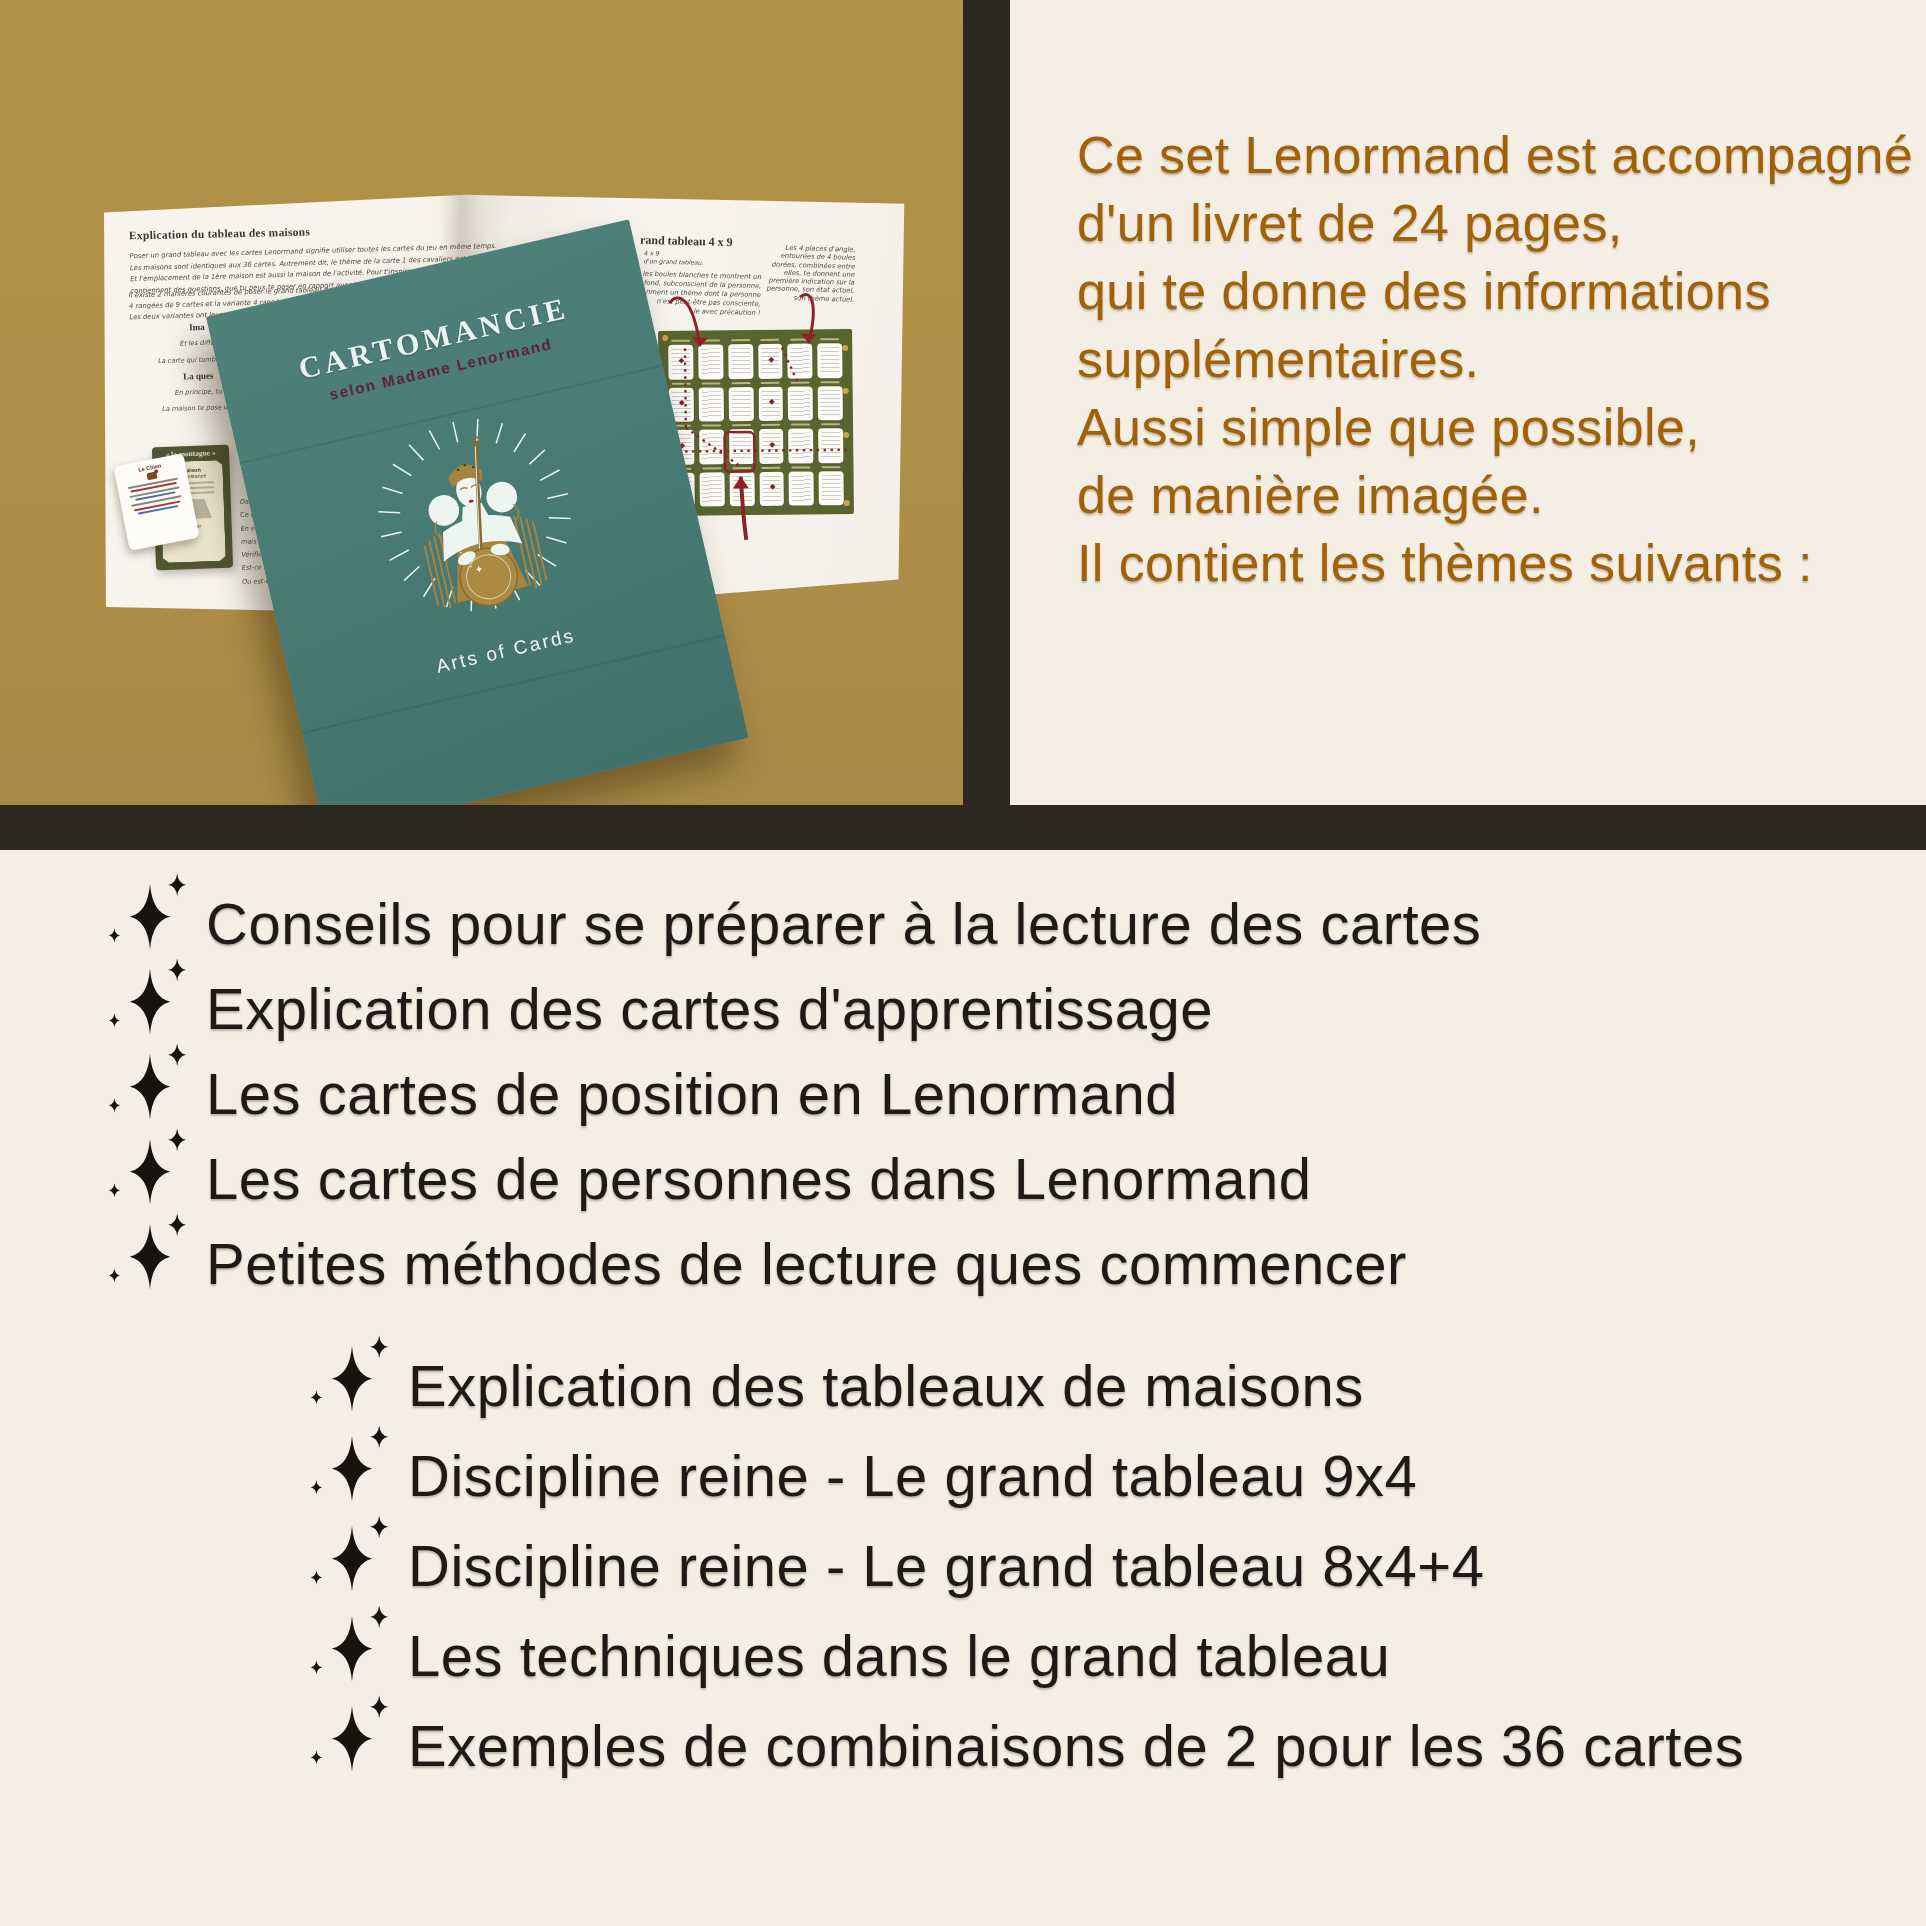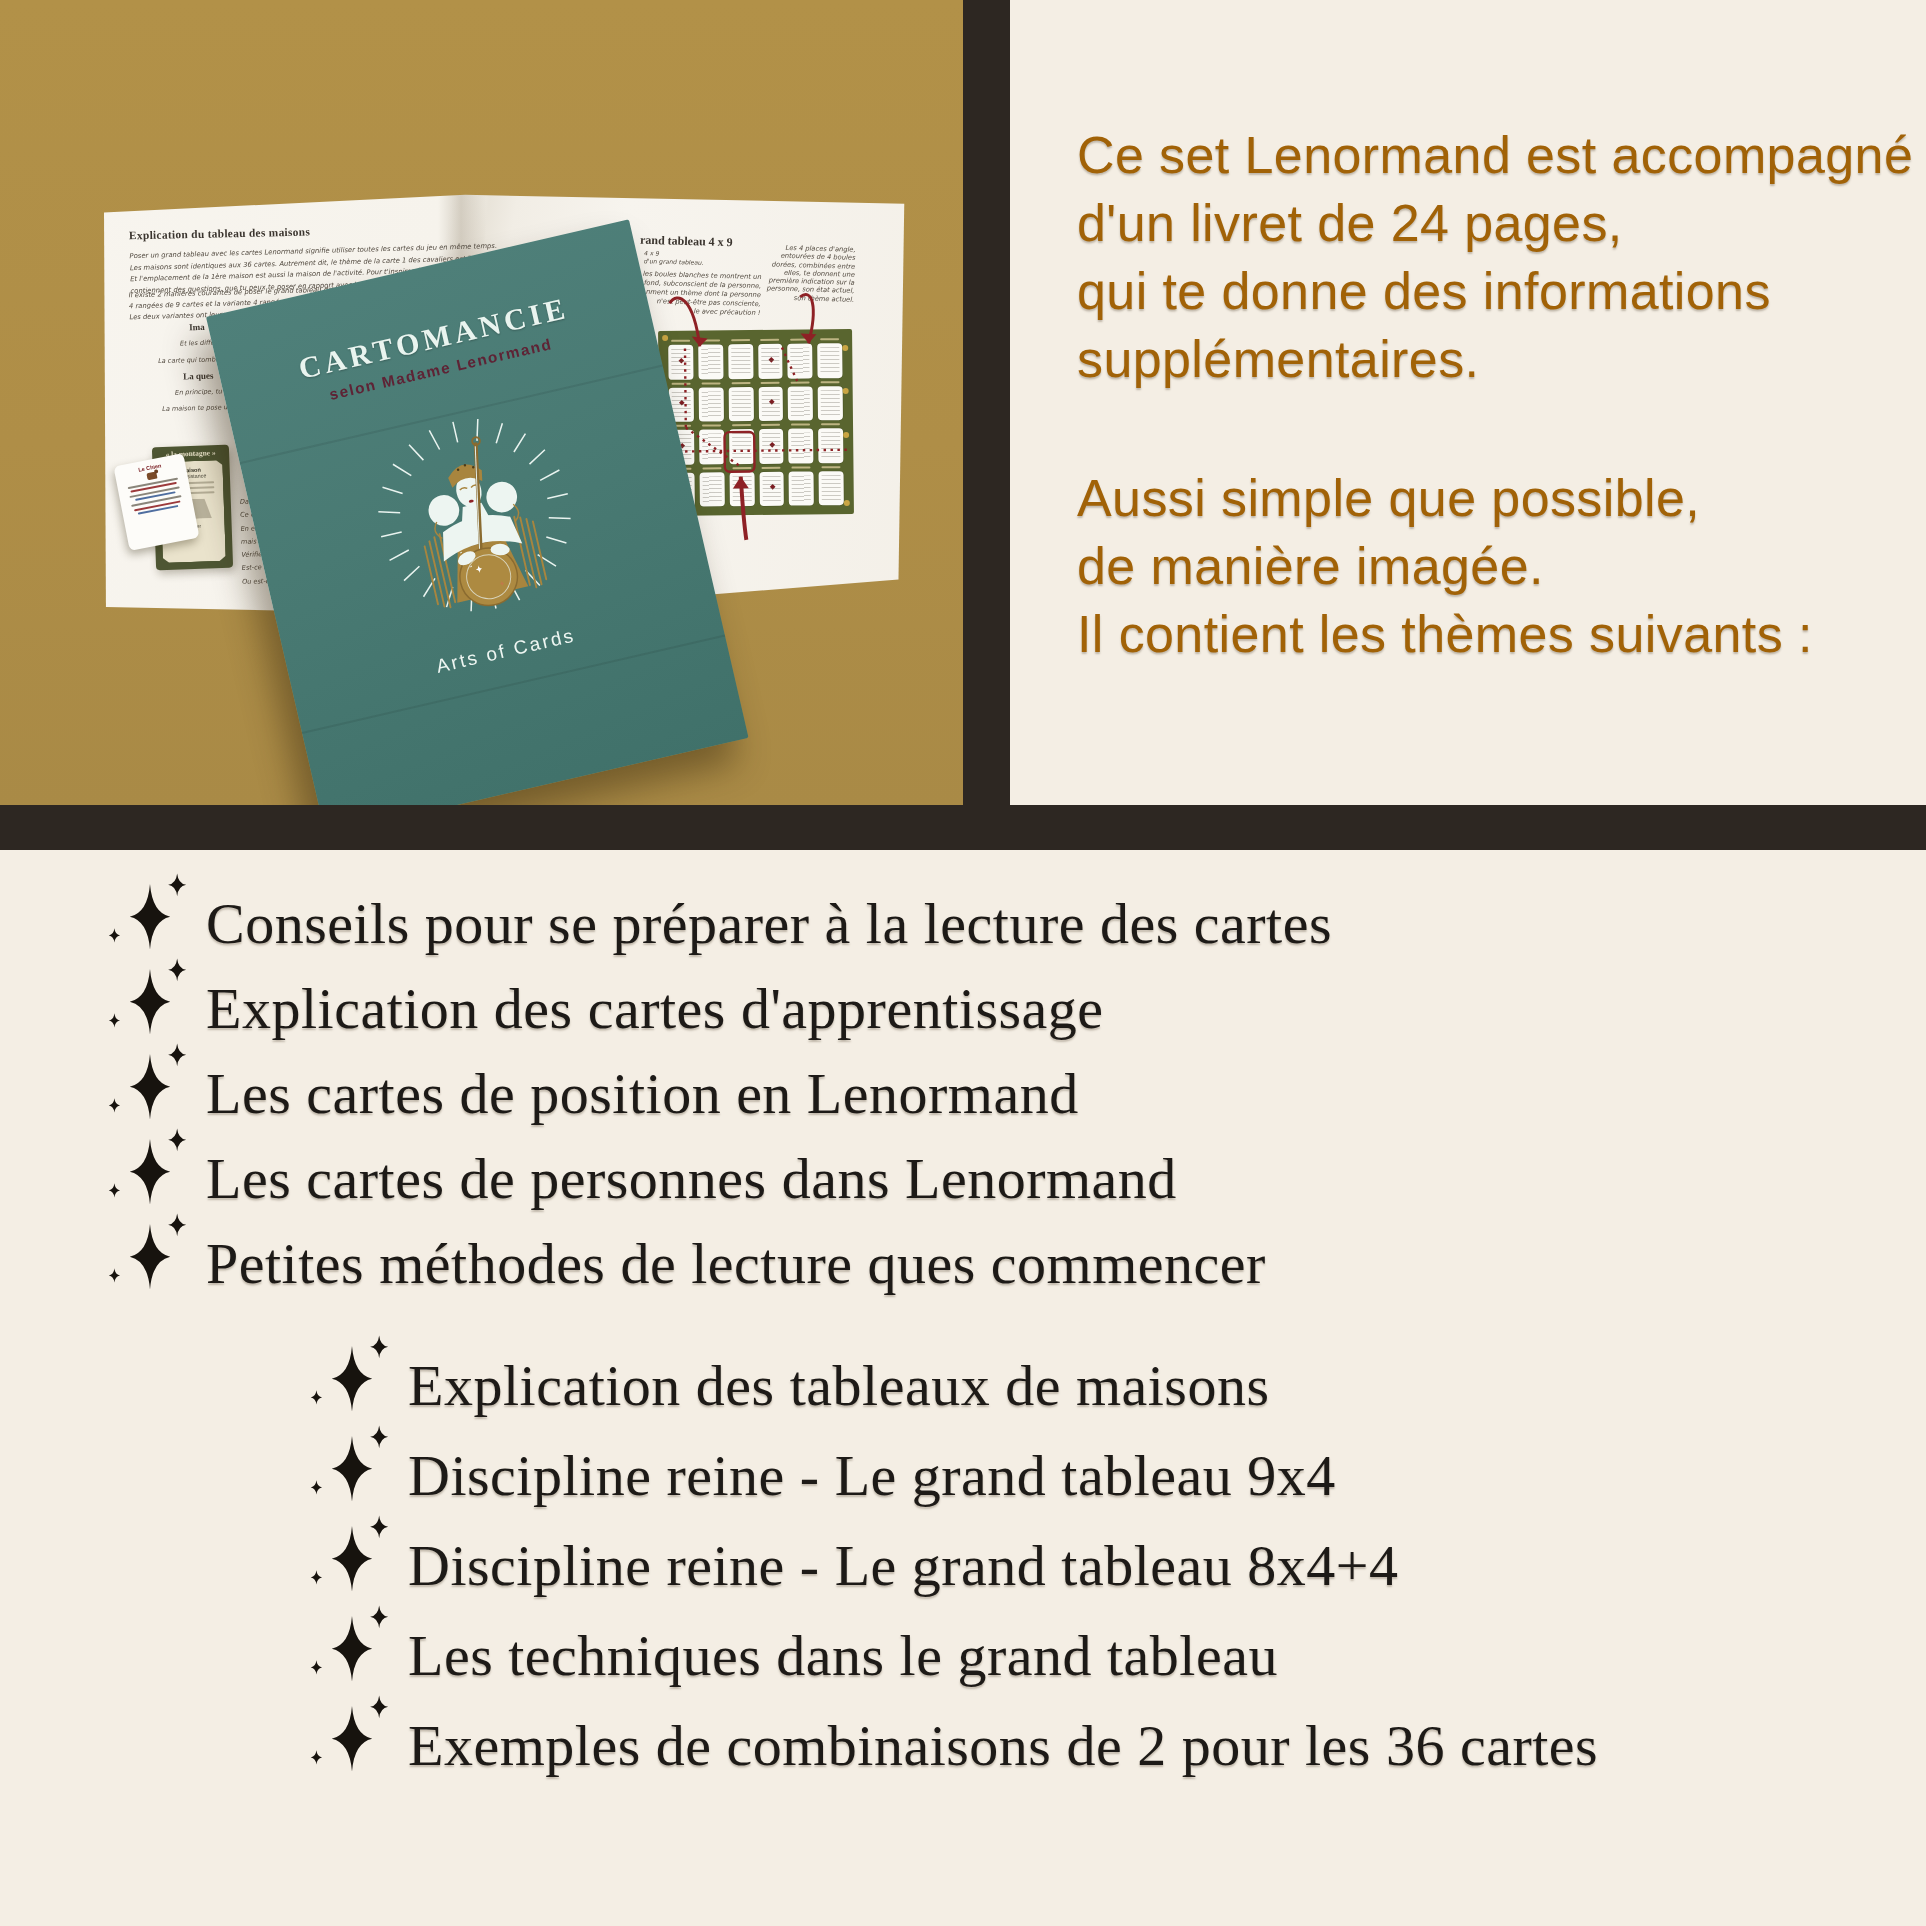--- a/index.html
+++ b/index.html
@@ -90,25 +90,25 @@
   .goddess{display:block;margin:16px auto 0 auto;}
   .box-brand{margin-top:4px;text-align:center;font-size:19px;letter-spacing:2.4px;color:#eef6f2;}
 
   
   .vbar{position:absolute;left:963px;top:0;width:47px;height:849px;background:#2d2722;}
   .hbar{position:absolute;left:0;top:805px;width:1927px;height:45px;background:#2d2722;}
 
   
   .intro{position:absolute;left:1077px;top:121px;font-size:52px;line-height:68px;
          letter-spacing:0.4px;color:#a16207;text-shadow:0 2px 2px rgba(95,80,60,.35);white-space:nowrap;}
-  .ipara2{margin-top:71px;}
+  .ipara2{}
 
   
   .topics{position:absolute;left:95px;top:881px;}
-  .trow{display:flex;align-items:center;height:85px;white-space:nowrap;font-family:Liberation Serif, serif;}
+  .trow{display:flex;align-items:center;height:85px;white-space:nowrap;}
   .sub .trow{height:90px;}
   .spark{width:95px;height:103px;flex:none;margin-right:16px;transform:translateY(-4px);}
   .ttext{font-size:58px;letter-spacing:0.5px;color:#1d1a17;text-shadow:0 2px 2px rgba(95,80,60,.35);}
   .sub{margin-left:202px;margin-top:34px;}
   .hide{position:absolute;width:0;height:0;overflow:hidden;}
 </style>
 </head>
 <body>
 
 <svg class="hide" aria-hidden="true">

